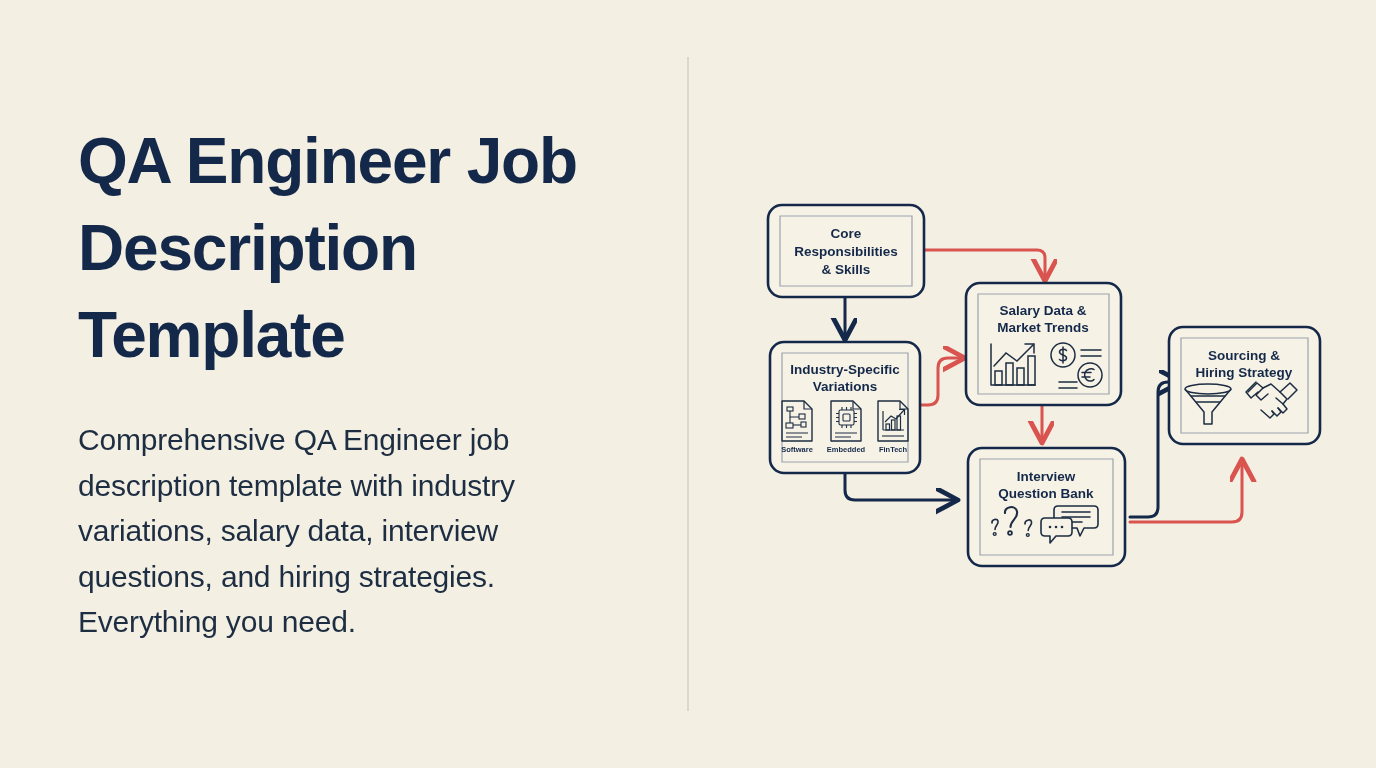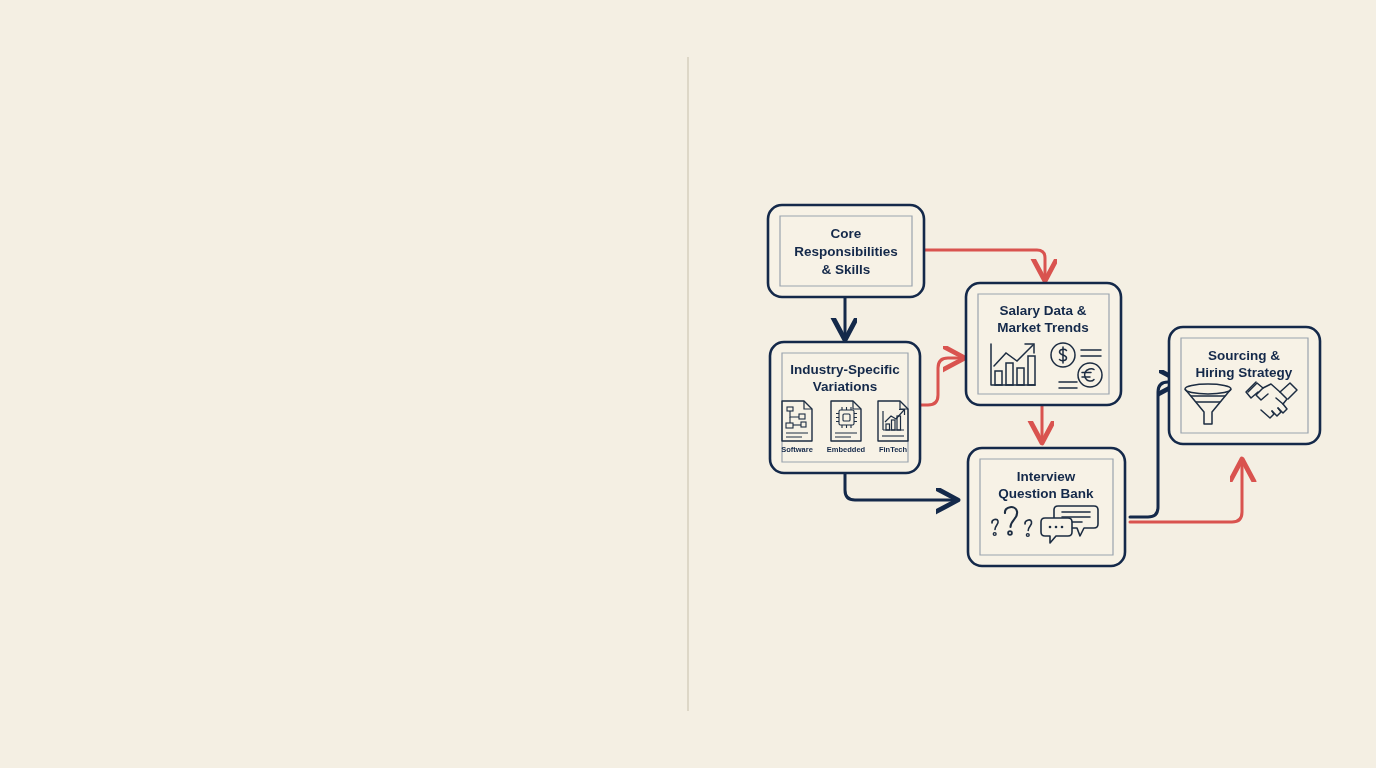--- a/index.html
+++ b/index.html
@@ -49,20 +49,24 @@
     left: 700px; top: 0;
     width: 676px; height: 564px;
   }
   .diagram svg { display: block; }
 </style>
 </head>
 <body>
 
 <div class="slide">
 
+  <div class="left-panel">
+    <h1 class="title">QA Engineer Job Description Template</h1>
+    <p class="subtitle">Comprehensive QA Engineer job description template with industry variations, salary data, interview questions, and hiring strategies. Everything you need.</p>
+  </div>
 
   <div class="divider"></div>
 
   <div class="diagram">
     <svg width="676" height="768" viewBox="0 0 676 768" xmlns="http://www.w3.org/2000/svg">
       <defs>
         <marker id="arrowRed" markerWidth="10" markerHeight="10" refX="6.5" refY="4" orient="auto">
           <path d="M0,0 L7.5,4 L0,8" fill="none" stroke="#d9534f" stroke-width="1.6" stroke-linecap="round" stroke-linejoin="round"></path>
         </marker>
         <marker id="arrowNavy" markerWidth="10" markerHeight="10" refX="6.5" refY="4" orient="auto">

